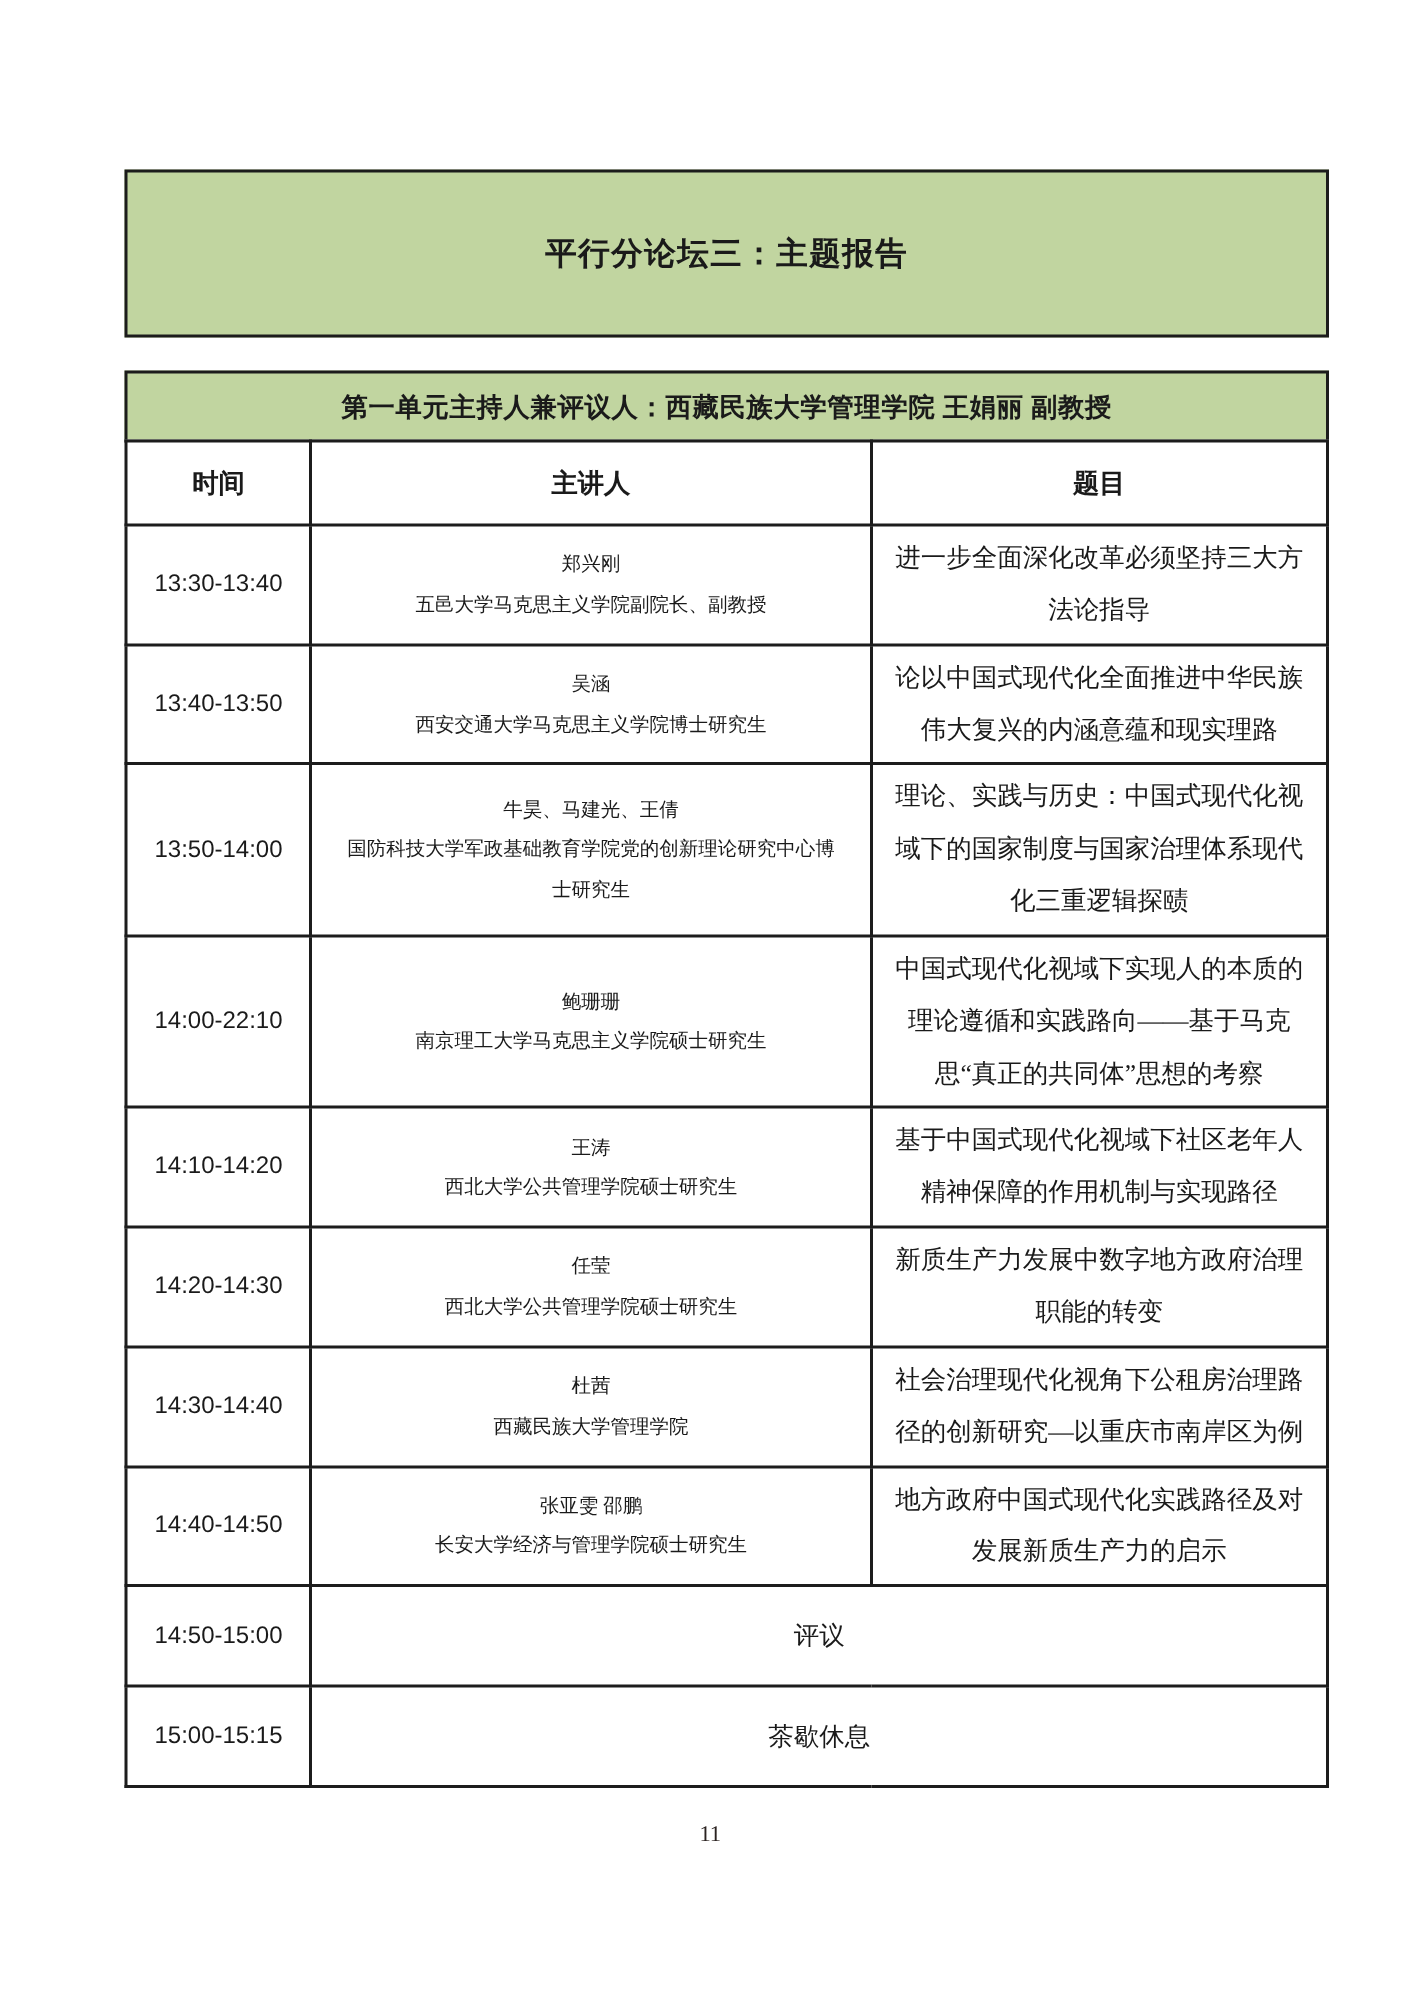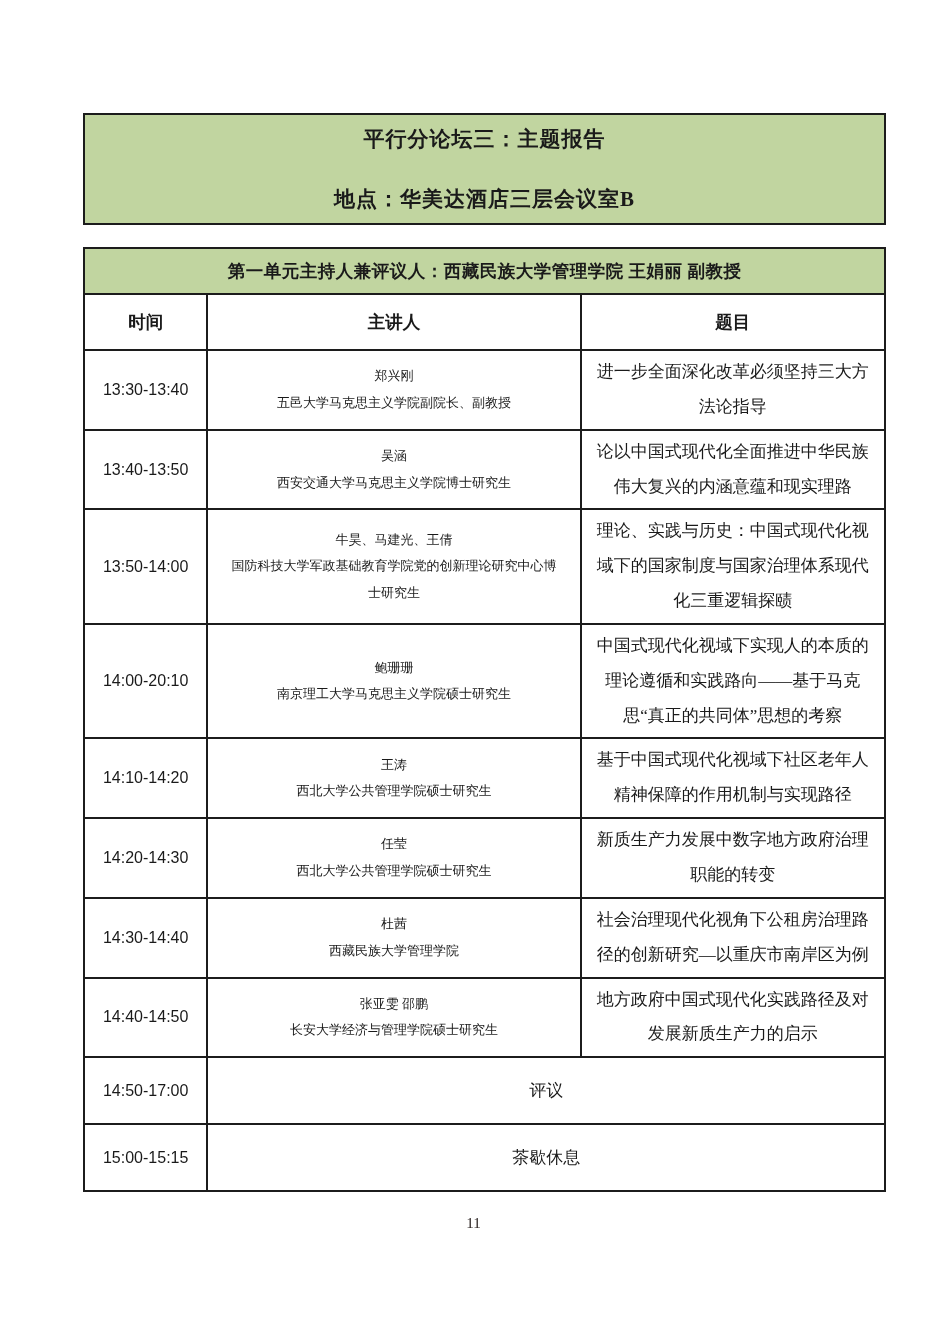--- a/index.html
+++ b/index.html
@@ -89,21 +89,20 @@
   }
 </style>
 </head>
 <body>
 
 <div class="page">
   <div class="doc">
 
     <div class="green-box">
       <div class="line">平行分论坛三：主题报告</div>
-      <div class="line">地点：华美达酒店三层会议室B</div>
     </div>
 
     <div class="green-bar">第一单元主持人兼评议人：西藏民族大学管理学院 王娟丽 副教授</div>
 
     <table class="schedule">
       <colgroup>
         <col class="c-time">
           <col class="c-speaker">
           <col class="c-title">
       </colgroup>
@@ -133,21 +132,21 @@
           </tr>
           <tr>
             <td class="time-cell">13:50-14:00</td>
             <td class="speaker-cell">
               <div>牛昊、马建光、王倩</div>
               <div>国防科技大学军政基础教育学院党的创新理论研究中心博士研究生</div>
             </td>
             <td class="title-cell">理论、实践与历史：中国式现代化视域下的国家制度与国家治理体系现代化三重逻辑探赜</td>
           </tr>
           <tr>
-            <td class="time-cell">14:00-20:10</td>
+            <td class="time-cell">14:00-22:10</td>
             <td class="speaker-cell">
               <div>鲍珊珊</div>
               <div>南京理工大学马克思主义学院硕士研究生</div>
             </td>
             <td class="title-cell">中国式现代化视域下实现人的本质的理论遵循和实践路向——基于马克思“真正的共同体”思想的考察</td>
           </tr>
           <tr>
             <td class="time-cell">14:10-14:20</td>
             <td class="speaker-cell">
               <div>王涛</div>
@@ -173,21 +172,21 @@
           </tr>
           <tr>
             <td class="time-cell">14:40-14:50</td>
             <td class="speaker-cell">
               <div>张亚雯 邵鹏</div>
               <div>长安大学经济与管理学院硕士研究生</div>
             </td>
             <td class="title-cell">地方政府中国式现代化实践路径及对发展新质生产力的启示</td>
           </tr>
           <tr>
-            <td class="time-cell">14:50-17:00</td>
+            <td class="time-cell">14:50-15:00</td>
             <td colspan="2" class="merged-cell">评议</td>
           </tr>
           <tr>
             <td class="time-cell">15:00-15:15</td>
             <td colspan="2" class="merged-cell">茶歇休息</td>
           </tr>
         </tbody>
     </table>
 
   </div>

